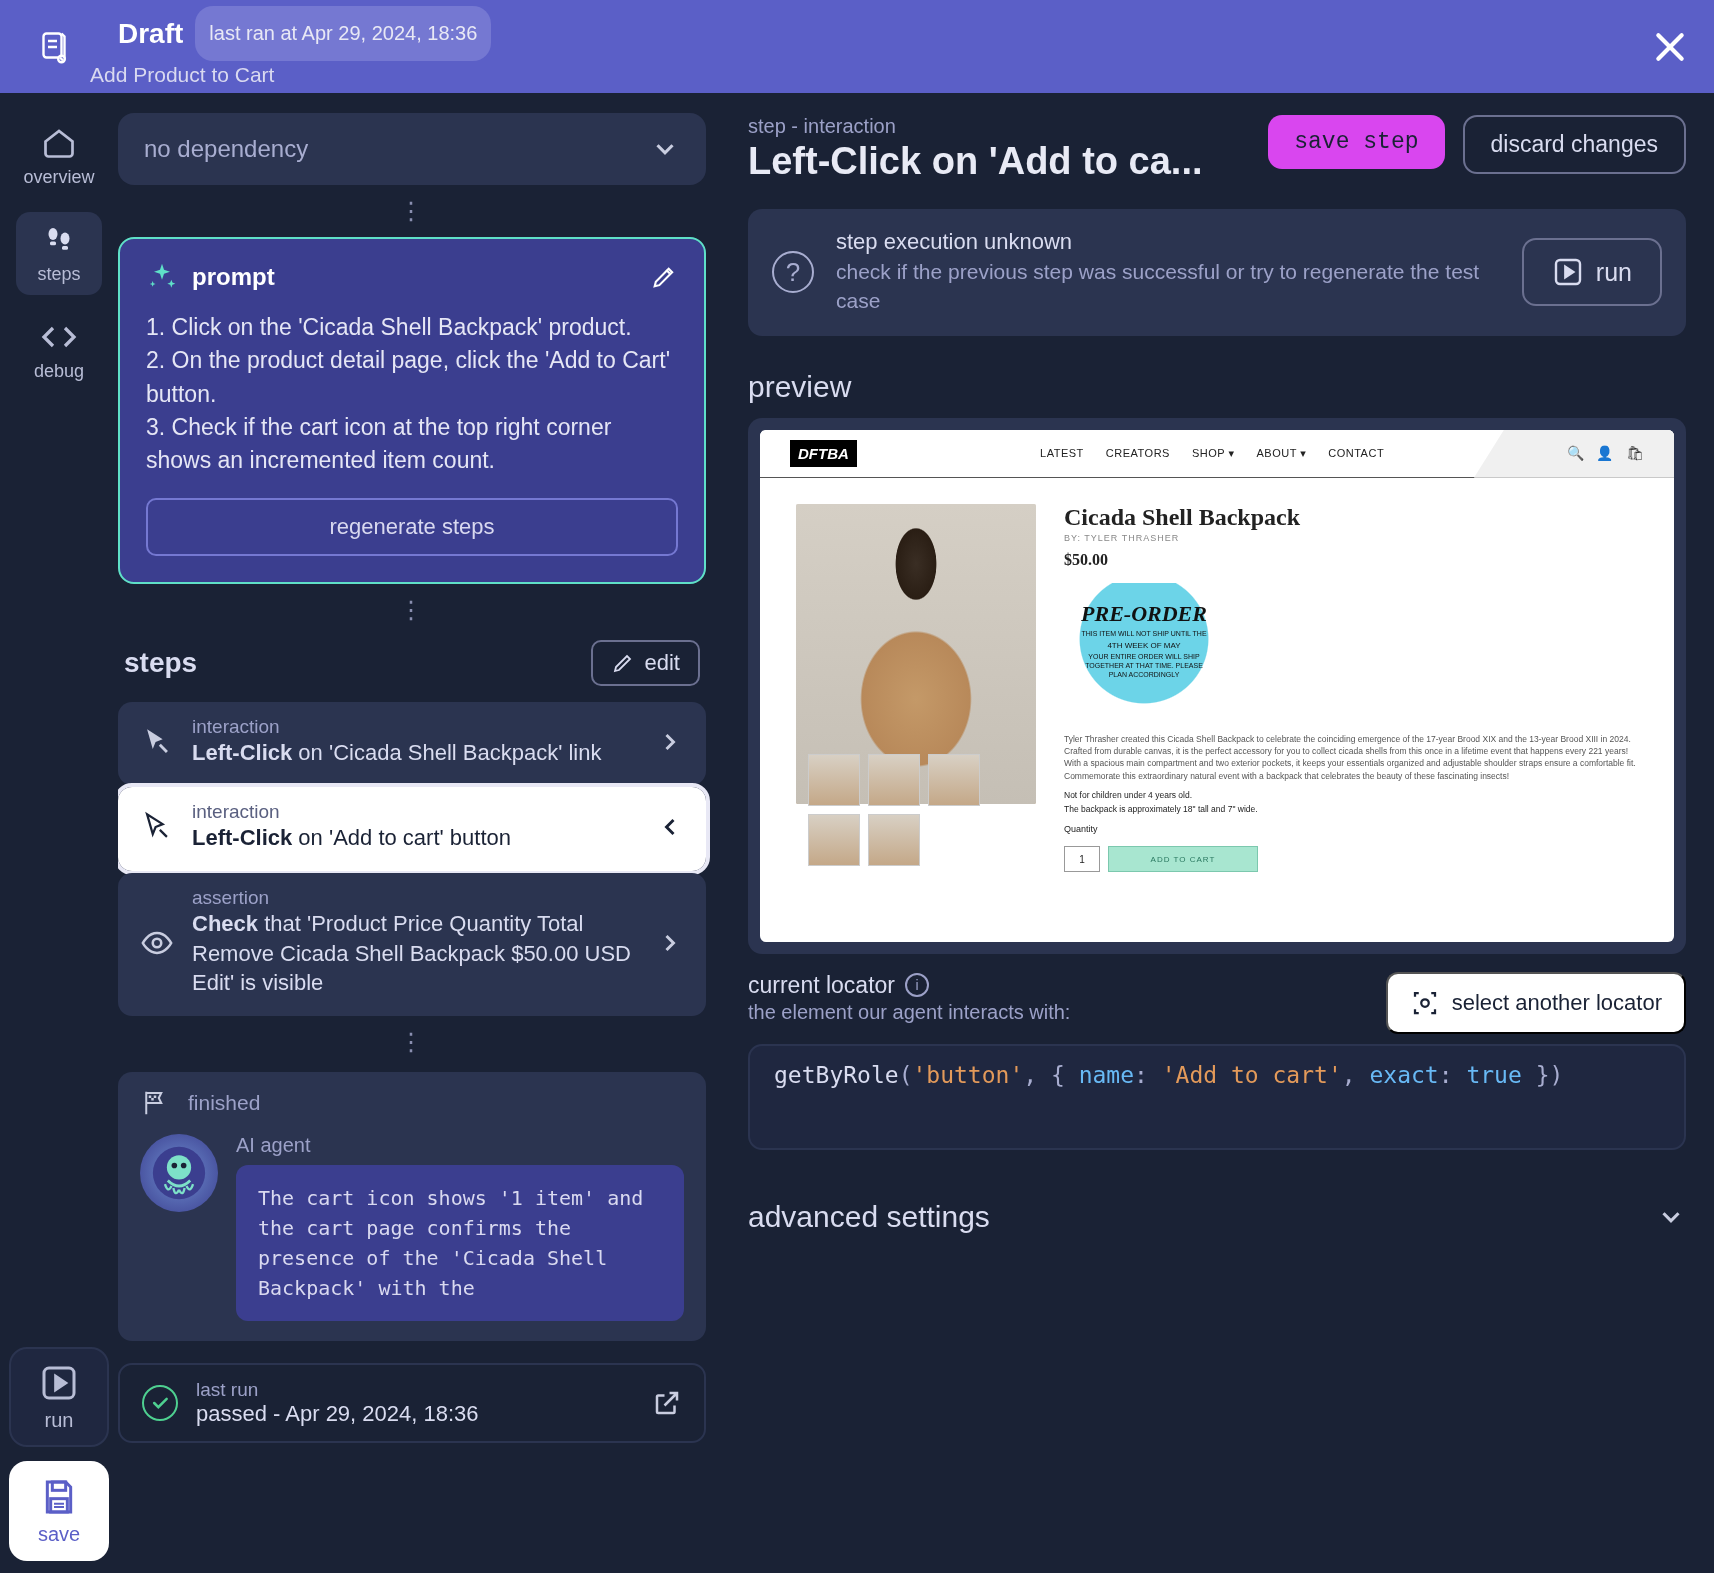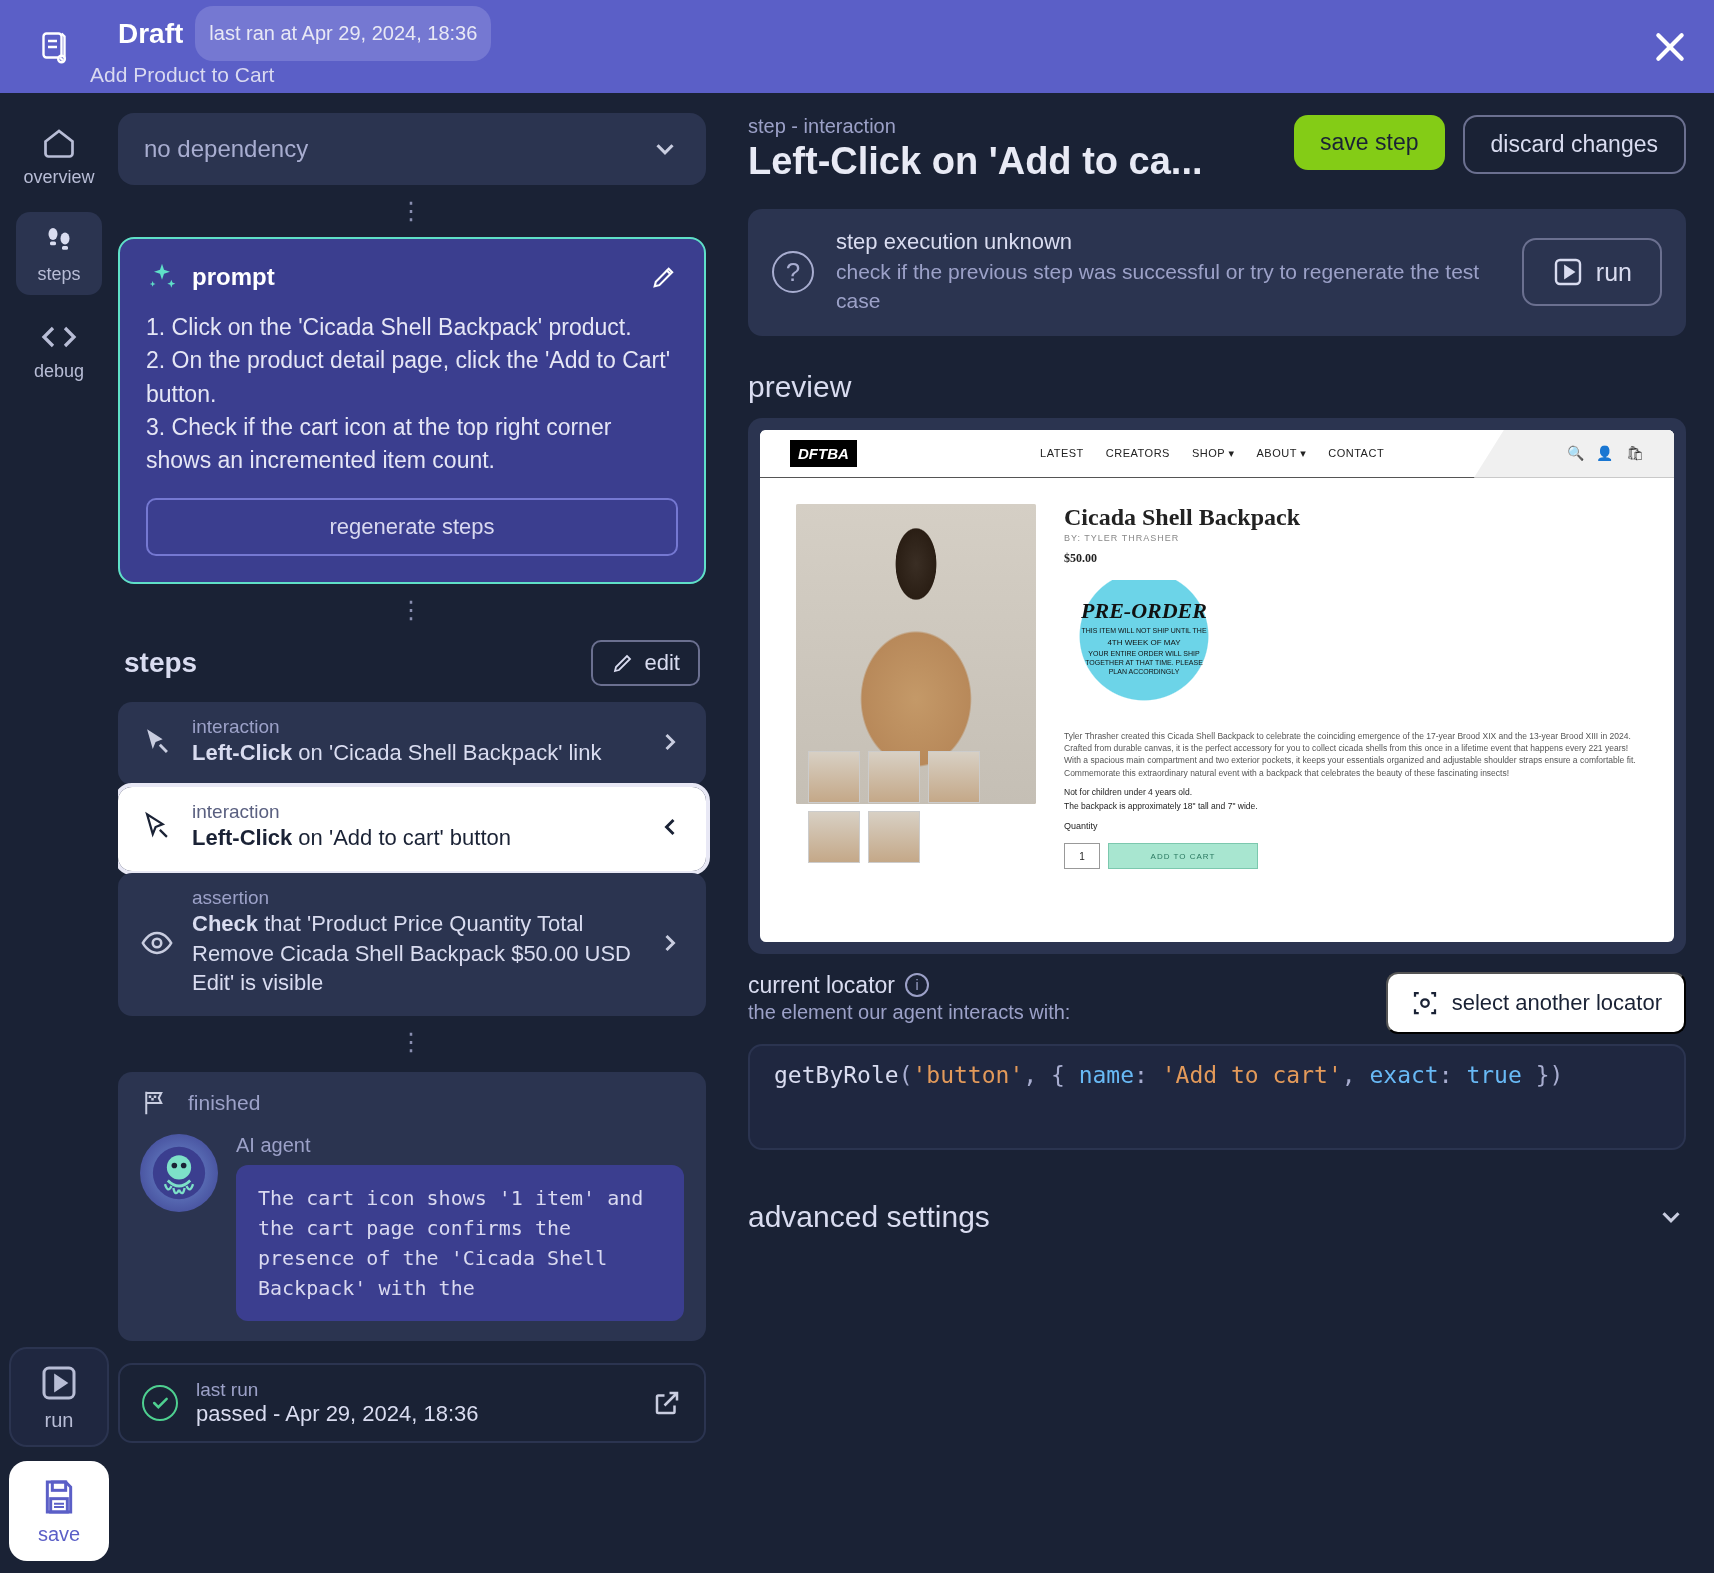--- a/index.html
+++ b/index.html
@@ -86,21 +86,21 @@
   .lastrun-text { font-size: 22px; color: #d9dcf0; }
   .ext-icon { width: 30px; height: 30px; cursor: pointer; }
   
   
   .right { flex: 1; background: #1a2235; padding: 22px 28px 0 26px; display: flex; flex-direction: column; overflow-y: auto; }
   .right-top { display: flex; align-items: flex-start; gap: 18px; margin-bottom: 26px; }
   .right-title-block { flex: 1; min-width: 0; }
   .crumb { font-size: 20px; color: #9ca1c8; margin-bottom: 2px; }
   .right-title { font-size: 38px; font-weight: 700; color: #e8eaf5; white-space: nowrap; overflow: hidden; text-overflow: ellipsis; }
   .pill-btn { padding: 14px 26px; border-radius: 14px; font-size: 23px; font-weight: 500; cursor: pointer; white-space: nowrap; }
-  .pill-btn.white { background: #84cc16; color: #1a2235; border: none; }
+  .pill-btn.white { background: #d946ef; color: #1a2235; border: none; font-family: Liberation Mono, monospace; }
   .pill-btn.outline { background: transparent; color: #d9dcf0; border: 2px solid #6b7090; }
   
   .exec-banner { background: #2b3450; border-radius: 14px; padding: 20px 24px; display: flex; align-items: center; gap: 22px; margin-bottom: 34px; }
   .qmark { width: 42px; height: 42px; border: 2.5px solid #a8add0; border-radius: 50%; display: flex; align-items: center; justify-content: center; font-size: 26px; color: #a8add0; flex-shrink: 0; }
   .exec-text { flex: 1; }
   .exec-title { font-size: 22px; color: #d9dcf0; margin-bottom: 2px; }
   .exec-sub { font-size: 21px; color: #9ca1c8; line-height: 1.4; }
   .run-btn { display: flex; align-items: center; gap: 12px; border: 2px solid #6b7090; background: transparent; padding: 16px 28px; border-radius: 14px; cursor: pointer; }
   .run-btn .icon { width: 32px; height: 32px; }
   .run-btn .label { font-size: 25px; color: #d9dcf0; }
@@ -115,21 +115,21 @@
   .site-logo { background: #000; color: #fff; font-weight: 900; padding: 5px 8px; font-size: 15px; font-style: italic; position: relative;}
   .site-nav { flex: 1; display: flex; justify-content: center; gap: 22px; font-size: 11px; color: #222; letter-spacing: 0.5px;}
   .site-tools { display: flex; gap: 12px; font-size: 14px; color: #333; }
   .site-tools-bg { position:absolute; top:0; right:0; width: 200px; height: 48px; background:#f0f0f0; clip-path: polygon(30px 0, 100% 0, 100% 100%, 0 100%);}
   .site-body { padding: 26px 36px 12px; display: flex; gap: 28px; position: relative;}
   .site-img { width: 240px; height: 300px; background: linear-gradient(180deg, #e8e0d8 0%, #c4a88a 100%); border-radius: 2px; position: relative; overflow: hidden;}
   .site-img::before { content:""; position:absolute; inset:0; background: radial-gradient(ellipse 90px 110px at 50% 65%, #c49968 0%, #b8895a 60%, transparent 62%), radial-gradient(ellipse 40px 70px at 50% 20%, #3a2e24 0%, #2a1e14 50%, transparent 52%), linear-gradient(#d5cfc5, #c5bfb5);}
   .site-info { flex: 1; color: #222; font-size: 12px;}
   .site-prod-title { font-family: Georgia, serif; font-size: 24px; font-weight: 700;}
   .site-byline { font-size: 9px; color: #888; letter-spacing: 1px; margin-top: 2px;}
-  .site-price { font-family: Georgia, serif; font-size: 12px; font-weight: 700; margin-top: 8px;}
+  .site-price { font-family: Georgia, serif; font-size: 16px; font-weight: 700; margin-top: 8px;}
   .preorder { width: 160px; height: 140px; background: radial-gradient(circle at 50% 40%, #6cd4e8 0%, #6cd4e8 55%, transparent 56%); margin: 14px 0 10px; padding: 18px 14px 0; text-align: center; color: #111;}
   .preorder .big { font-family: 'Brush Script MT', cursive; font-size: 22px; font-weight: 900; font-style: italic;}
   .preorder .small { font-size: 7px; line-height: 1.3; margin-top: 2px;}
   .preorder .mid { font-size: 8px; font-weight: 400; margin-top: 3px;}
   .site-desc { font-size: 8.5px; color: #555; line-height: 1.45;}
   .thumbs { display: flex; gap: 8px; flex-wrap: wrap; width: 200px; position: absolute; bottom: 18px; left: 48px;}
   .thumb { width: 52px; height: 52px; background: linear-gradient(#d8d0c4, #c4a888); border: 1px solid #ccc;}
   .qty-row { display:flex; gap:8px; margin-top:12px;}
   .qty-box { width: 36px; height: 26px; border: 1px solid #999; background:#fff; font-size:10px; display:flex; align-items:center; justify-content:center;}
   .addcart { width: 150px; height: 26px; background: #a8e6d0; border: 1px solid #7cc8ae; font-size: 8px; display:flex; align-items:center; justify-content:center; color:#2a7860; letter-spacing:1px;}

